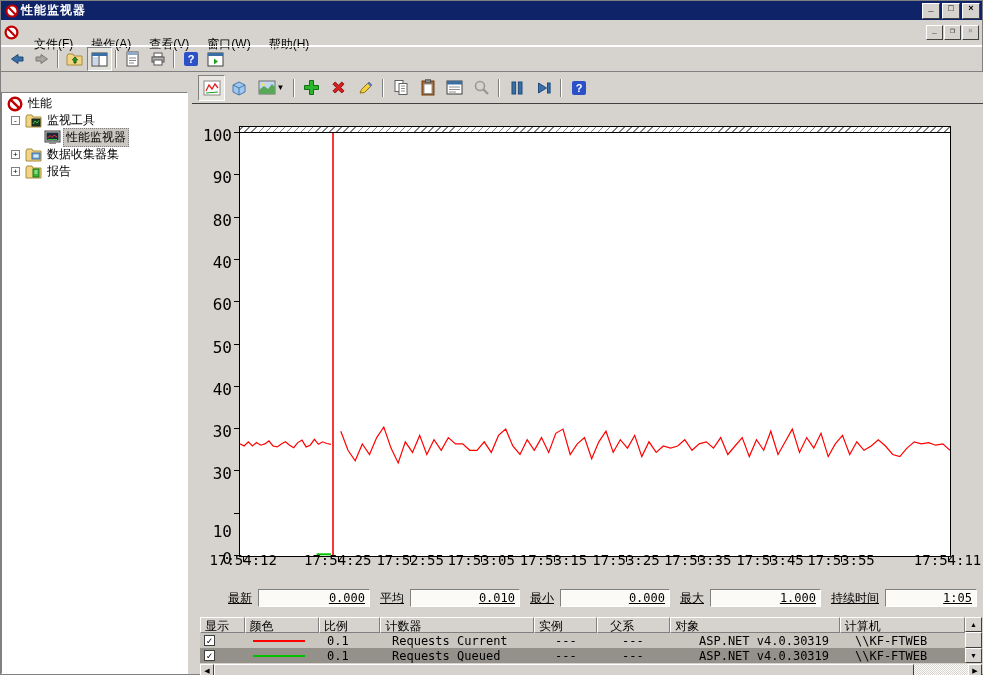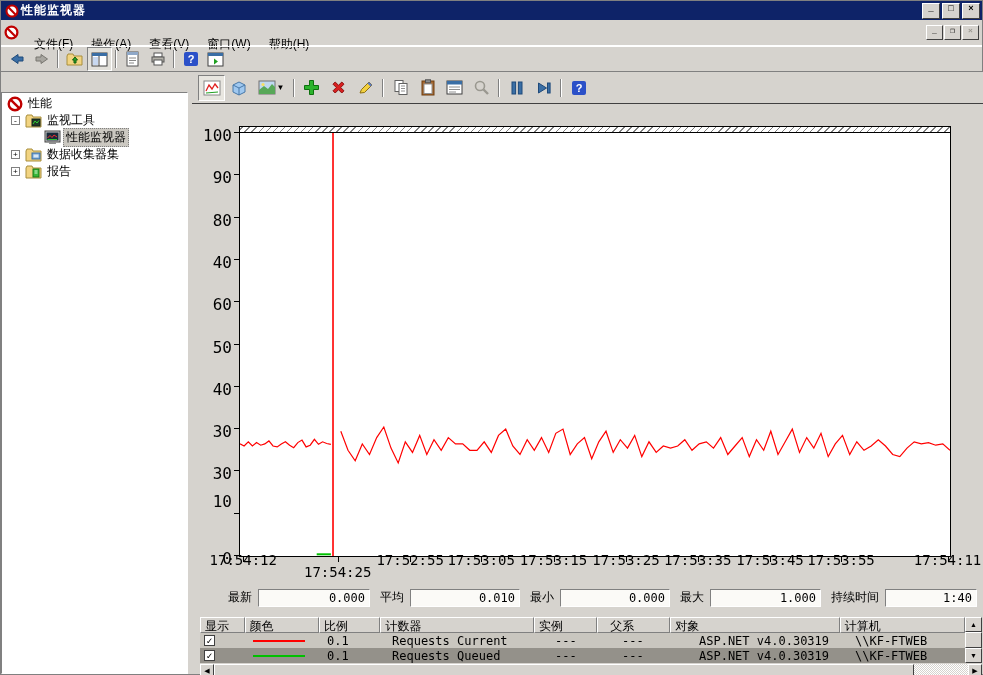--- a/index.html
+++ b/index.html
@@ -47,21 +47,21 @@
   
   .hatch-bar{position:absolute;left:47px;top:54px;width:710px;height:6px;border:1px solid #000;
              background:repeating-linear-gradient(-45deg,#FFF 0 4px,#808080 4px 5px);}
   .plot{position:absolute;left:47px;top:60px;width:710px;height:423px;background:#FFF;border:1px solid #000;}
   .plot svg{display:block;}
   .ylab{position:absolute;left:0;width:40px;text-align:right;font-family:"DejaVu Sans Mono",monospace;font-size:16px;}
   .ytick{position:absolute;left:42px;width:5px;height:1px;background:#000;}
   .xlab{position:absolute;top:480px;font-family:"DejaVu Sans Mono",monospace;font-size:14px;transform:translateX(-50%);white-space:nowrap;}
   .xtick{position:absolute;top:485px;width:1px;height:5px;background:#000;}
   
-  .stats{position:absolute;left:26px;top:517px;display:flex;}
+  .stats{position:absolute;left:26px;top:517px;display:flex;align-items:center;text-decoration:underline;}
   .stat-label{margin:0 6px 0 10px;}
   .stat-box{height:15px;box-sizing:content-box;border:1px solid;border-color:#808080 #FFF #FFF #808080;
             background:#FBFAF7;text-align:right;padding:1px 4px 0 2px;
             font-family:"DejaVu Sans Mono",monospace;font-size:12px;}
   
   .ctable{position:absolute;left:8px;top:545px;width:765px;}
   .thead{display:flex;height:16px;}
   .th{box-sizing:border-box;background:#D6D3CE;border:1px solid;border-color:#FFF #808080 #808080 #FFF;
       padding:0 0 0 4px;font-size:12px;overflow:hidden;white-space:nowrap;}
   .trow{display:flex;height:15px;align-items:center;background:#C9C6BF;}
@@ -356,29 +356,29 @@
           <div class="ylab" style="top: 223.2px;">60</div>
           <div class="ytick" style="top: 229.2px;"></div>
           <div class="ylab" style="top: 265.5px;">50</div>
           <div class="ytick" style="top: 271.5px;"></div>
           <div class="ylab" style="top: 307.8px;">40</div>
           <div class="ytick" style="top: 313.8px;"></div>
           <div class="ylab" style="top: 350.1px;">30</div>
           <div class="ytick" style="top: 356.1px;"></div>
           <div class="ylab" style="top: 392.4px;">30</div>
           <div class="ytick" style="top: 398.4px;"></div>
-          <div class="ylab" style="top: 420px;">10</div>
+          <div class="ylab" style="top: 450px;">10</div>
           <div class="ytick" style="top: 440.7px;"></div>
           <div class="ylab" style="top: 477px;">0</div>
           <div class="ytick" style="top: 483px;"></div>
         </div>
       <div id="x-axis">
           <div class="xlab" style="left: 51.26px;">17:54:12</div>
           <div class="xtick" style="left: 51.26px;"></div>
-          <div class="xlab" style="left: 145.69px; margin-top: 12px;">17:54:25</div>
+          <div class="xlab" style="left: 145.69px;">17:54:25</div>
           <div class="xtick" style="left: 145.69px;"></div>
           <div class="xlab" style="left: 218.11px;">17:52:55</div>
           <div class="xtick" style="left: 218.11px;"></div>
           <div class="xlab" style="left: 289.11px;">17:53:05</div>
           <div class="xtick" style="left: 289.11px;"></div>
           <div class="xlab" style="left: 361.53px;">17:53:15</div>
           <div class="xtick" style="left: 361.53px;"></div>
           <div class="xlab" style="left: 433.95px;">17:53:25</div>
           <div class="xtick" style="left: 433.95px;"></div>
           <div class="xlab" style="left: 505.66px;">17:53:35</div>
@@ -394,21 +394,21 @@
       <div class="stats">
         <span class="stat-label">最新</span>
         <span class="stat-box" style="width:104px;">0.000</span>
         <span class="stat-label">平均</span>
         <span class="stat-box" style="width:102px;">0.010</span>
         <span class="stat-label">最小</span>
         <span class="stat-box" style="width:102px;">0.000</span>
         <span class="stat-label">最大</span>
         <span class="stat-box" style="width:103px;">1.000</span>
         <span class="stat-label">持续时间</span>
-        <span class="stat-box" style="width:84px;">1:40</span>
+        <span class="stat-box" style="width:84px;">1:05</span>
       </div>
 
       <div class="ctable">
         <div class="thead" id="thead">
             <div class="th" style="width: 47px;">显示</div>
             <div class="th" style="width: 79px;">颜色</div>
             <div class="th" style="width: 65px;">比例</div>
             <div class="th" style="width: 163px;">计数器</div>
             <div class="th" style="width: 67px;">实例</div>
             <div class="th" style="width: 77px; padding-left: 12px;">父系</div>

